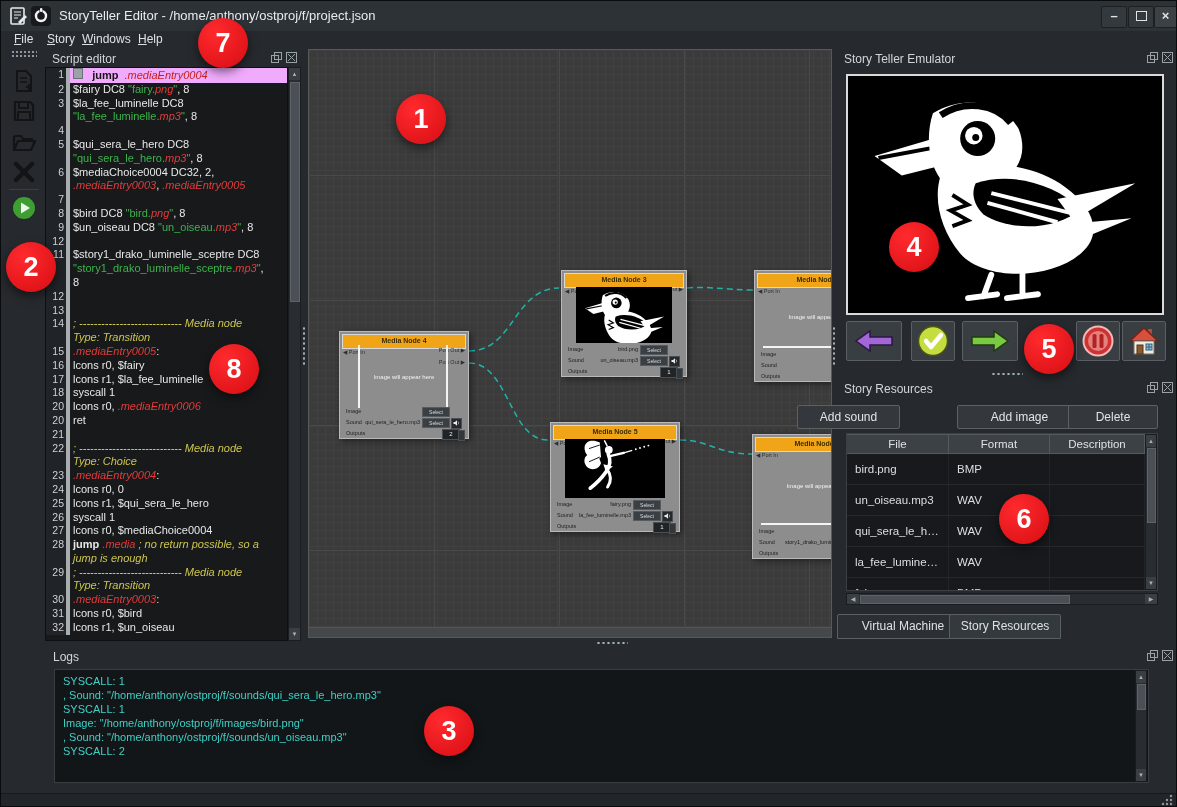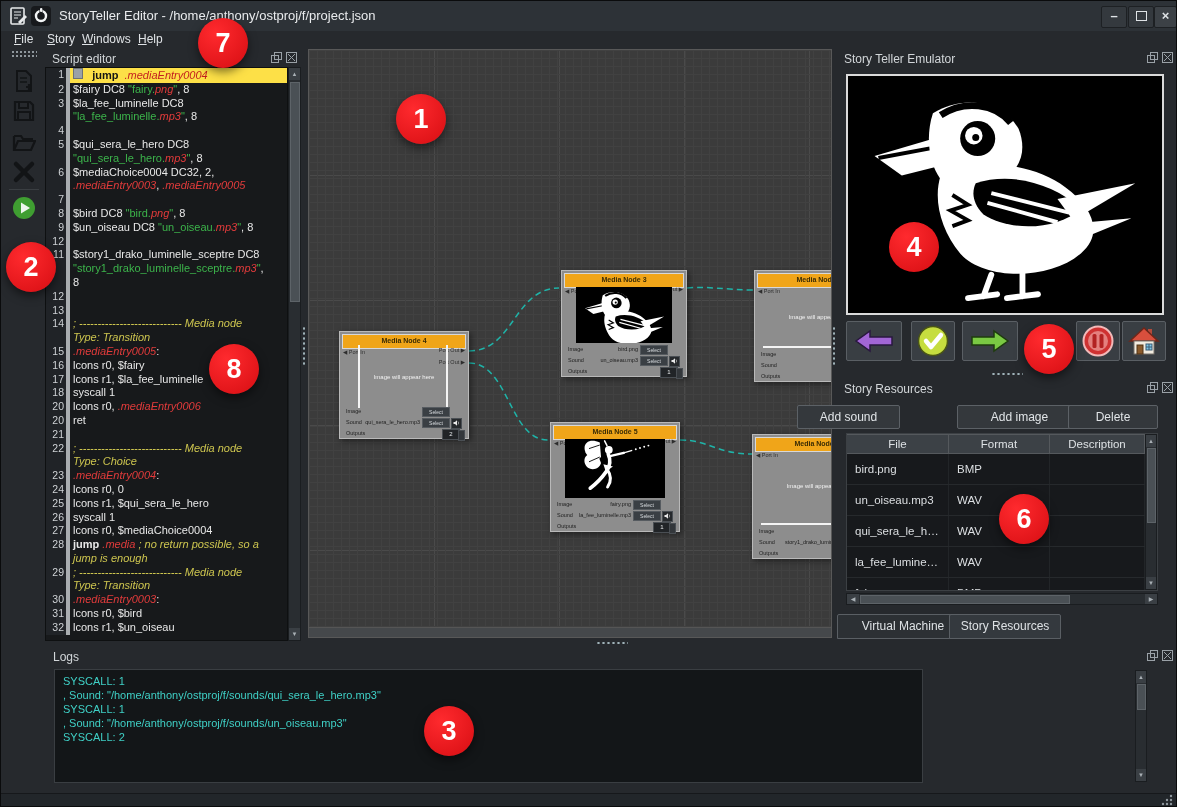--- a/index.html
+++ b/index.html
@@ -21,21 +21,21 @@
   
   .phead-title{font-size:12px;color:#d2d6d9;}
   
   .sed{left:44px;top:66px;width:243px;height:574px;background:#17191b;border:1px solid #0e1011;
        box-sizing:border-box;overflow:hidden;}
   .sl-row{display:flex;align-items:stretch;}
   .sl-num{flex:0 0 18px;text-align:right;padding-right:2px;color:#ced2d5;font-size:10.5px;
           line-height:13.8px;background:#202327;}
   .sl-code{flex:1;border-left:4px solid #a9adb0;padding-left:3px;font-size:11px;line-height:13.8px;
            color:#e8e8e8;white-space:pre-wrap;word-break:break-word;min-height:13.8px;}
-  .sl-row.hl .sl-code{background:#fde047;color:#141414;}
+  .sl-row.hl .sl-code{background:#f0abfc;color:#141414;}
   .sl-row.hl .sl-code::before{content:"";display:inline-block;width:8px;height:9px;background:#9ba1a7;
            border:1px solid #6c7277;margin-right:3px;}
   .tok-k{font-weight:bold;}
   .tok-r{color:#e23b3b;font-style:italic;}
   .sl-row.hl .tok-r{color:#c41f1f;}
   .tok-s{color:#3cb44b;}
   .tok-c{color:#cdc54f;font-style:italic;}
   
   .sb-track{background:#292d31;border:1px solid #1a1d20;box-sizing:border-box;}
   .sb-arrow{position:absolute;width:100%;height:12px;background:#3a3f44;color:#aab1b6;font-size:6px;
@@ -78,21 +78,21 @@
   .rt-head{display:flex;height:20px;}
   .rt-hc{background:#3c4146;border:1px solid #55595d;border-left:none;color:#dde1e4;font-size:11.5px;
          text-align:center;line-height:18px;box-sizing:border-box;}
   .rt-row{display:flex;height:30px;border-bottom:1px solid #26292c;}
   .rt-c{color:#dcdfe2;font-size:11.5px;line-height:30px;padding-left:8px;box-sizing:border-box;
         overflow:hidden;white-space:nowrap;border-right:1px solid #222528;}
   .tab{top:613px;height:25px;background:#2c3034;border:1px solid #5a5f64;border-radius:2px 2px 0 0;
        color:#dde1e4;font-size:12px;text-align:center;line-height:23px;box-sizing:border-box;}
   .tab.active{background:#34393e;}
   
-  .logsbox{left:53px;top:668px;width:869px;height:114px;background:#131618;border:1px solid #3a3e42;
+  .logsbox{left:53px;top:668px;width:1095px;height:114px;background:#131618;border:1px solid #3a3e42;
            box-sizing:border-box;overflow:hidden;padding:4px 0 0 8px;}
   .logline{font-size:11px;line-height:14px;color:#3fd0c6;white-space:nowrap;}
   
   .splitter-v{width:4px;background-image:radial-gradient(circle,#9fb2b8 1px,transparent 1.3px);background-size:4px 5px;}
   .splitter-h{height:4px;background-image:radial-gradient(circle,#9fb2b8 1px,transparent 1.3px);background-size:5px 4px;}
   .statusbar{left:0;top:792px;width:1177px;height:15px;background:#22262a;border-top:1px solid #16181b;}
   .ann{position:absolute;border-radius:50%;width:50px;height:50px;margin-left:-25px;margin-top:-25px;
        background:radial-gradient(circle at 35% 30%,#ff2a2e,#d60d12);box-shadow:0 4px 10px rgba(0,0,0,.5);
        color:#fff;font-size:27px;font-weight:bold;text-align:center;line-height:50px;z-index:50;}
   .phicons{display:flex;gap:4px;}
@@ -583,20 +583,21 @@
     <svg width="11" height="11">
         <rect x="0.5" y="0.5" width="10" height="10" fill="none" stroke="#9aa1a7"></rect>
         <path d="M2,2 L9,9 M9,2 L2,9" stroke="#9aa1a7"></path>
       </svg>
   </div>
   <div class="abs logsbox">
     <div id="log-lines">
         <div class="logline">SYSCALL: 1</div>
         <div class="logline">, Sound: "/home/anthony/ostproj/f/sounds/qui_sera_le_hero.mp3"</div>
         <div class="logline">SYSCALL: 1</div>
+        <div class="logline">Image: "/home/anthony/ostproj/f/images/bird.png"</div>
         <div class="logline">, Sound: "/home/anthony/ostproj/f/sounds/un_oiseau.mp3"</div>
         <div class="logline">SYSCALL: 2</div>
       </div>
   </div>
   <div class="abs sb-track" style="left:1134px;top:669px;width:12px;height:112px">
     <div class="sb-arrow" style="top:0">▲</div>
     <div class="sb-thumb" style="top:13px;width:9px;height:26px"></div>
     <div class="sb-arrow" style="bottom:0">▼</div>
   </div>
 

